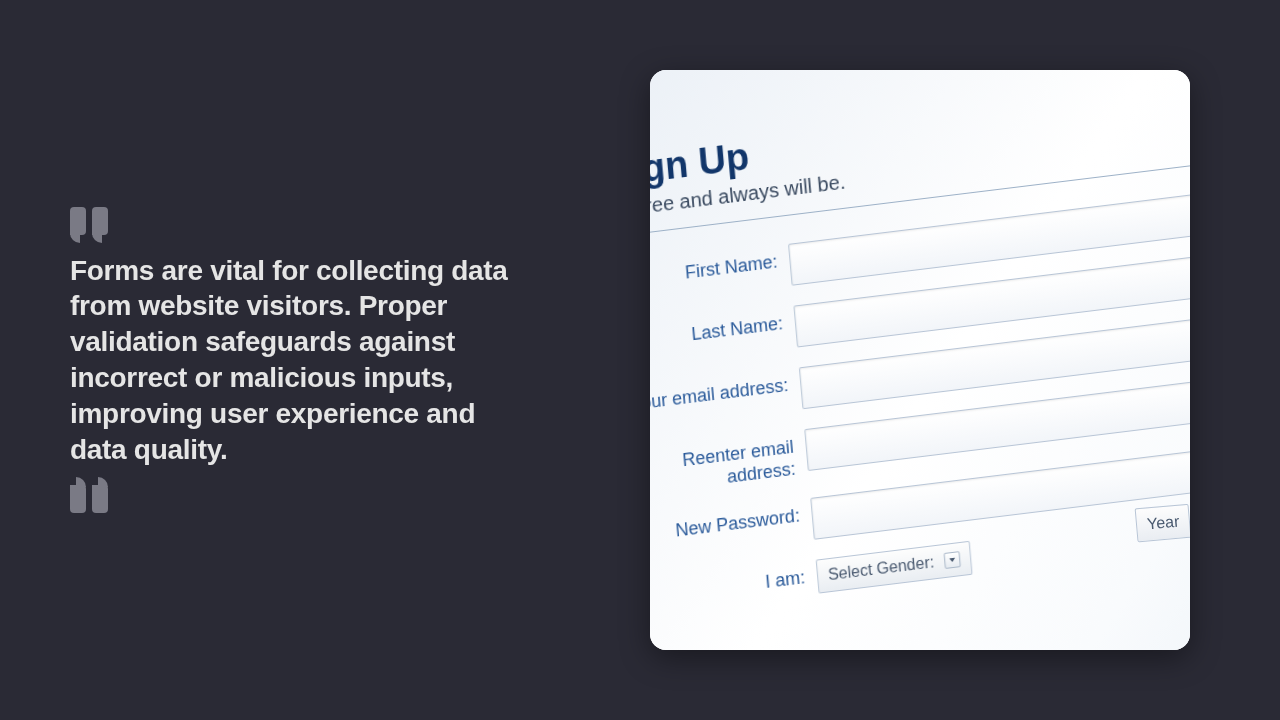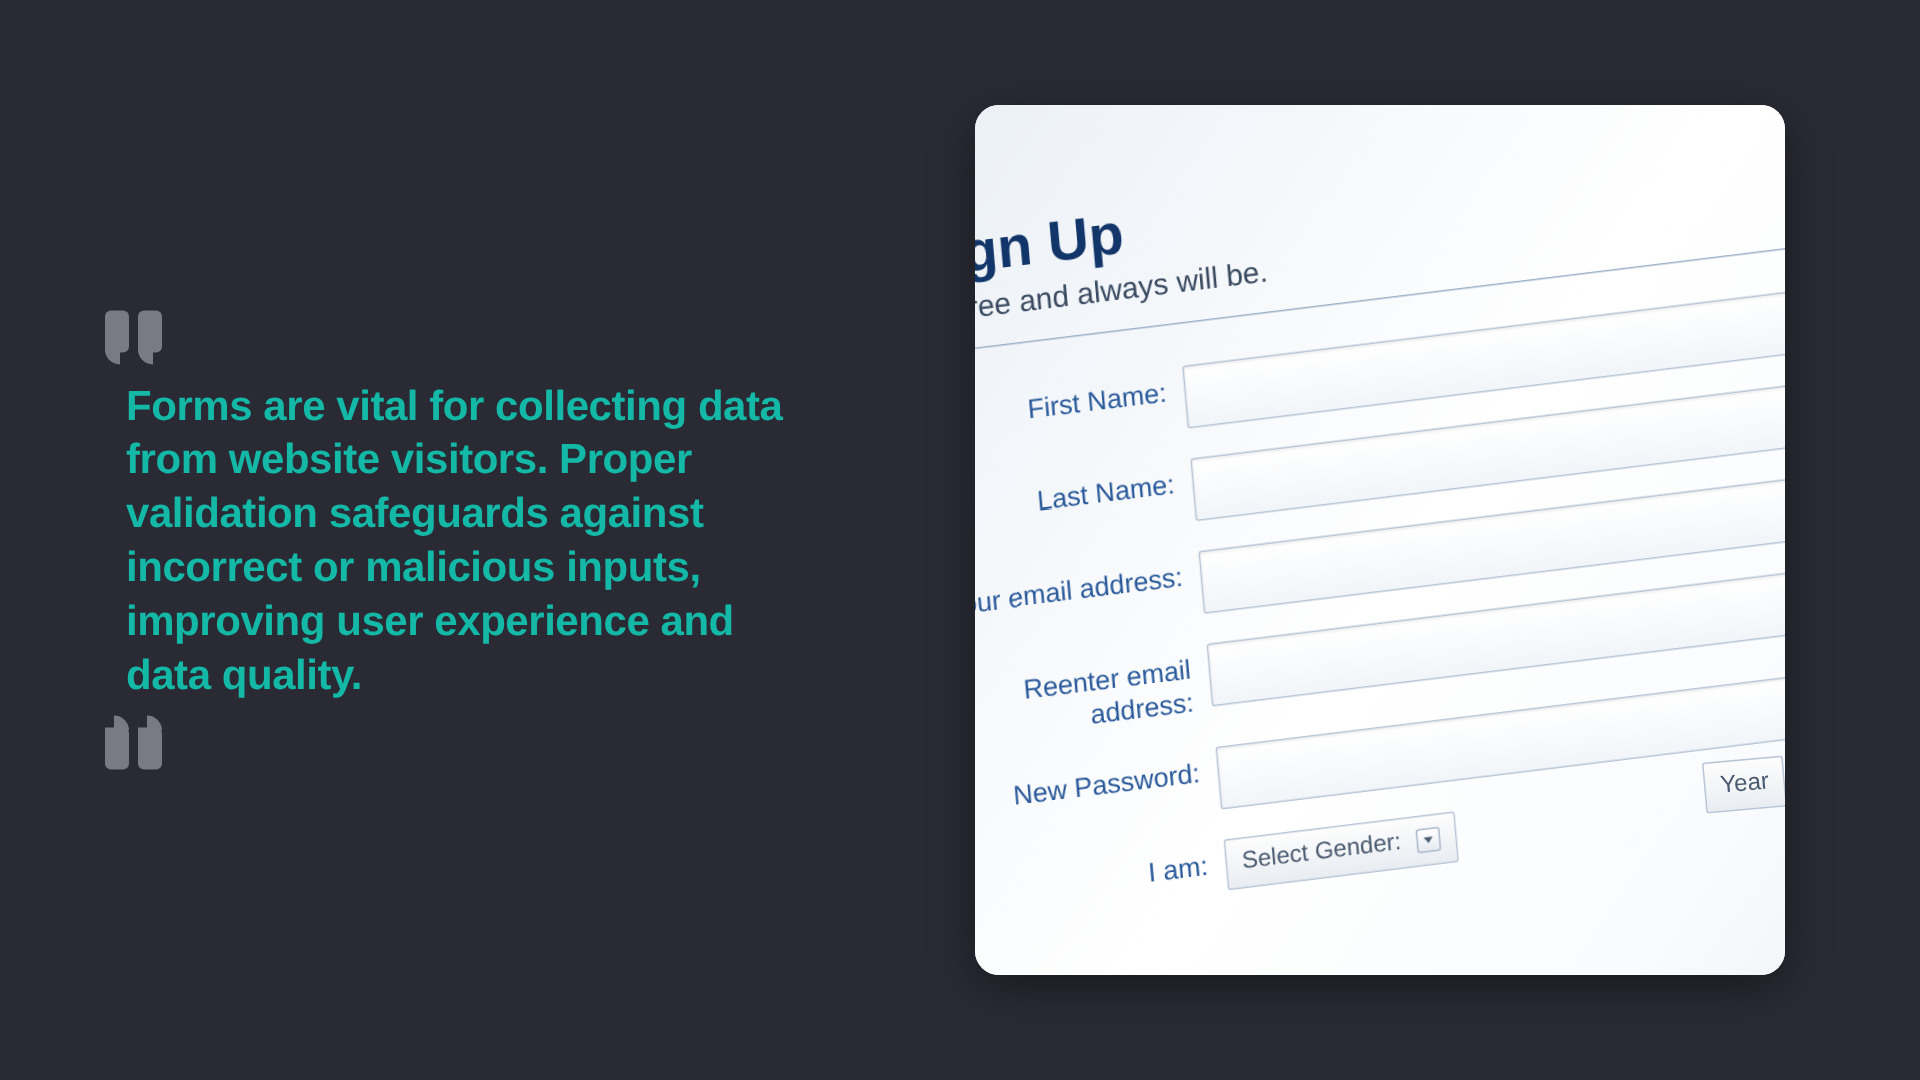--- a/index.html
+++ b/index.html
@@ -46,26 +46,25 @@
     content: "";
     position: absolute;
     top: -8px;
     right: 0;
     width: 10px;
     height: 10px;
     background: #7a7a85;
     border-radius: 0 10px 0 0;
   }
   .quote-text {
-    color: #14b8a6;
+    color: #e5e5e5;
     font-size: 28px;
     font-weight: 800;
     line-height: 1.28;
     letter-spacing: -0.3px;
-    margin-left: 14px;
   }
   .right-panel {
     position: absolute;
     right: 90px;
     top: 70px;
     width: 540px;
     height: 580px;
     border-radius: 16px;
     overflow: hidden;
     box-shadow: 0 8px 30px rgba(0,0,0,0.4);

